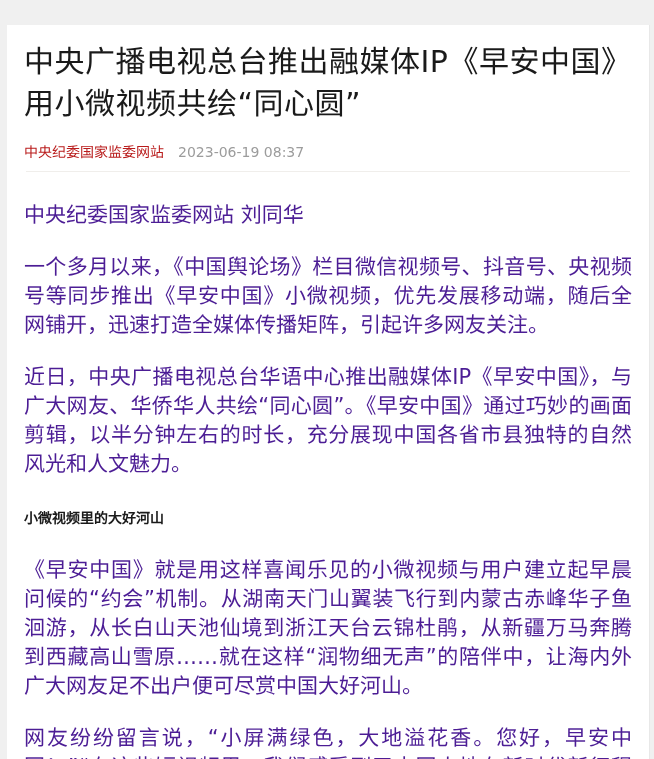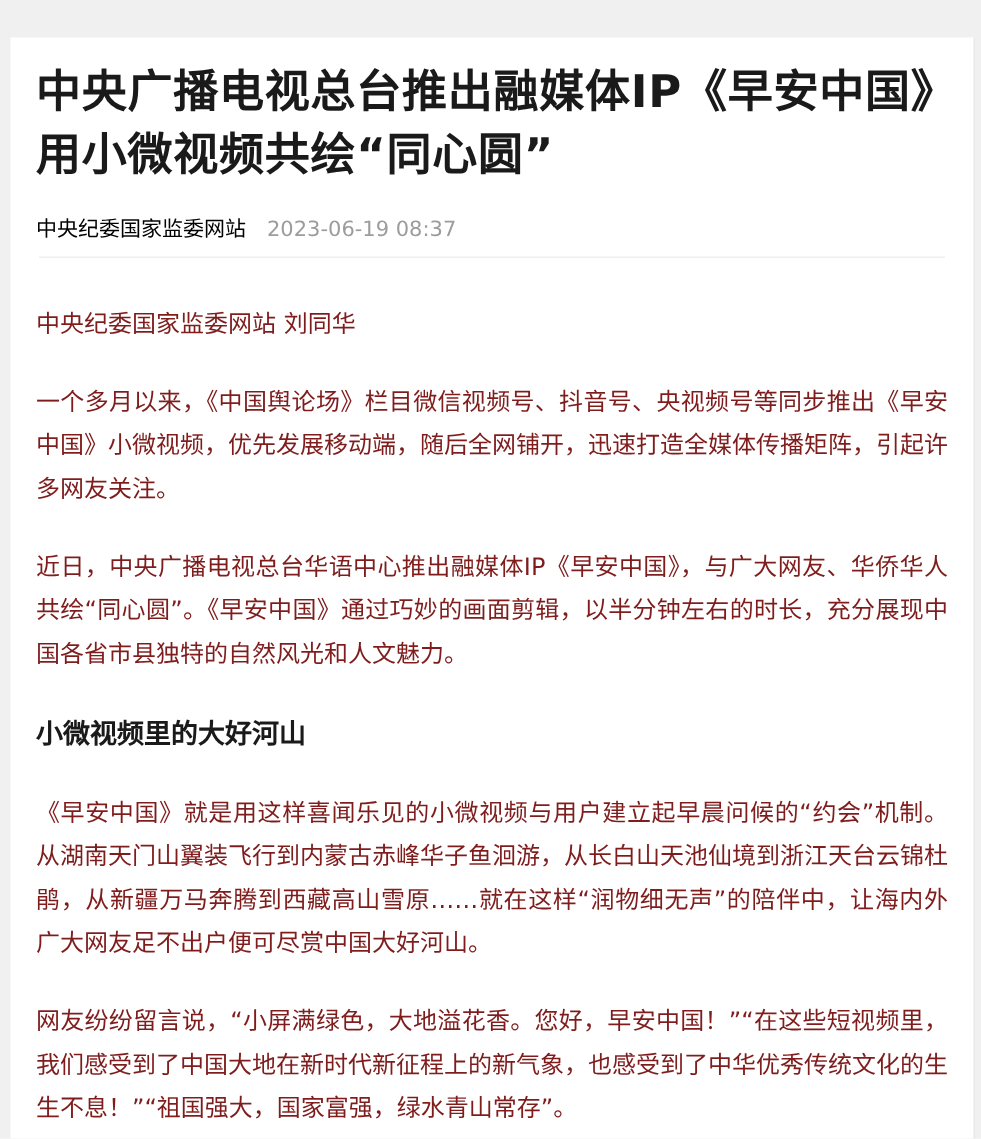--- a/index.html
+++ b/index.html
@@ -16,55 +16,55 @@
     left: 7px;
     width: 643px;
     height: 734px;
     background: #ffffff;
     border-right: 1px solid #e8e8e8;
     padding: 12px 17px 0 17px;
     overflow: hidden;
   }
   .article-title {
     font-size: 30px;
-    font-weight: 700;
+    font-weight: 400;
     color: #1a1a1a;
     line-height: 42px;
     letter-spacing: 0.5px;
     margin: 4px 0 16px 0;
   }
   .article-meta {
     display: flex;
     align-items: baseline;
     gap: 14px;
     font-size: 14px;
     margin-bottom: 10px;
   }
-  .source-name { color: #000000; }
+  .source-name { color: #b91c1c; }
   .publish-datetime { color: #9c9c9c; }
   .meta-divider {
     border: none;
     border-top: 1px solid #f0eeeb;
     margin: 3px 2px 0 2px;
   }
   .article-body {
     padding-top: 6px;
   }
   .article-body p {
-    font-size: 16px;
-    color: #7f1d1d;
+    font-size: 21px;
+    color: #4c1d95;
     line-height: 29px;
     margin-top: 23px;
     text-align: justify;
   }
   .byline {
     text-align: left !important;
   }
   .section-subheading {
-    font-size: 18px;
+    font-size: 14px;
     font-weight: 700;
     color: #1a1a1a;
     line-height: 29px;
     margin-top: 25px;
   }
 </style>
 </head>
 <body>
 
 <div class="article-card">

